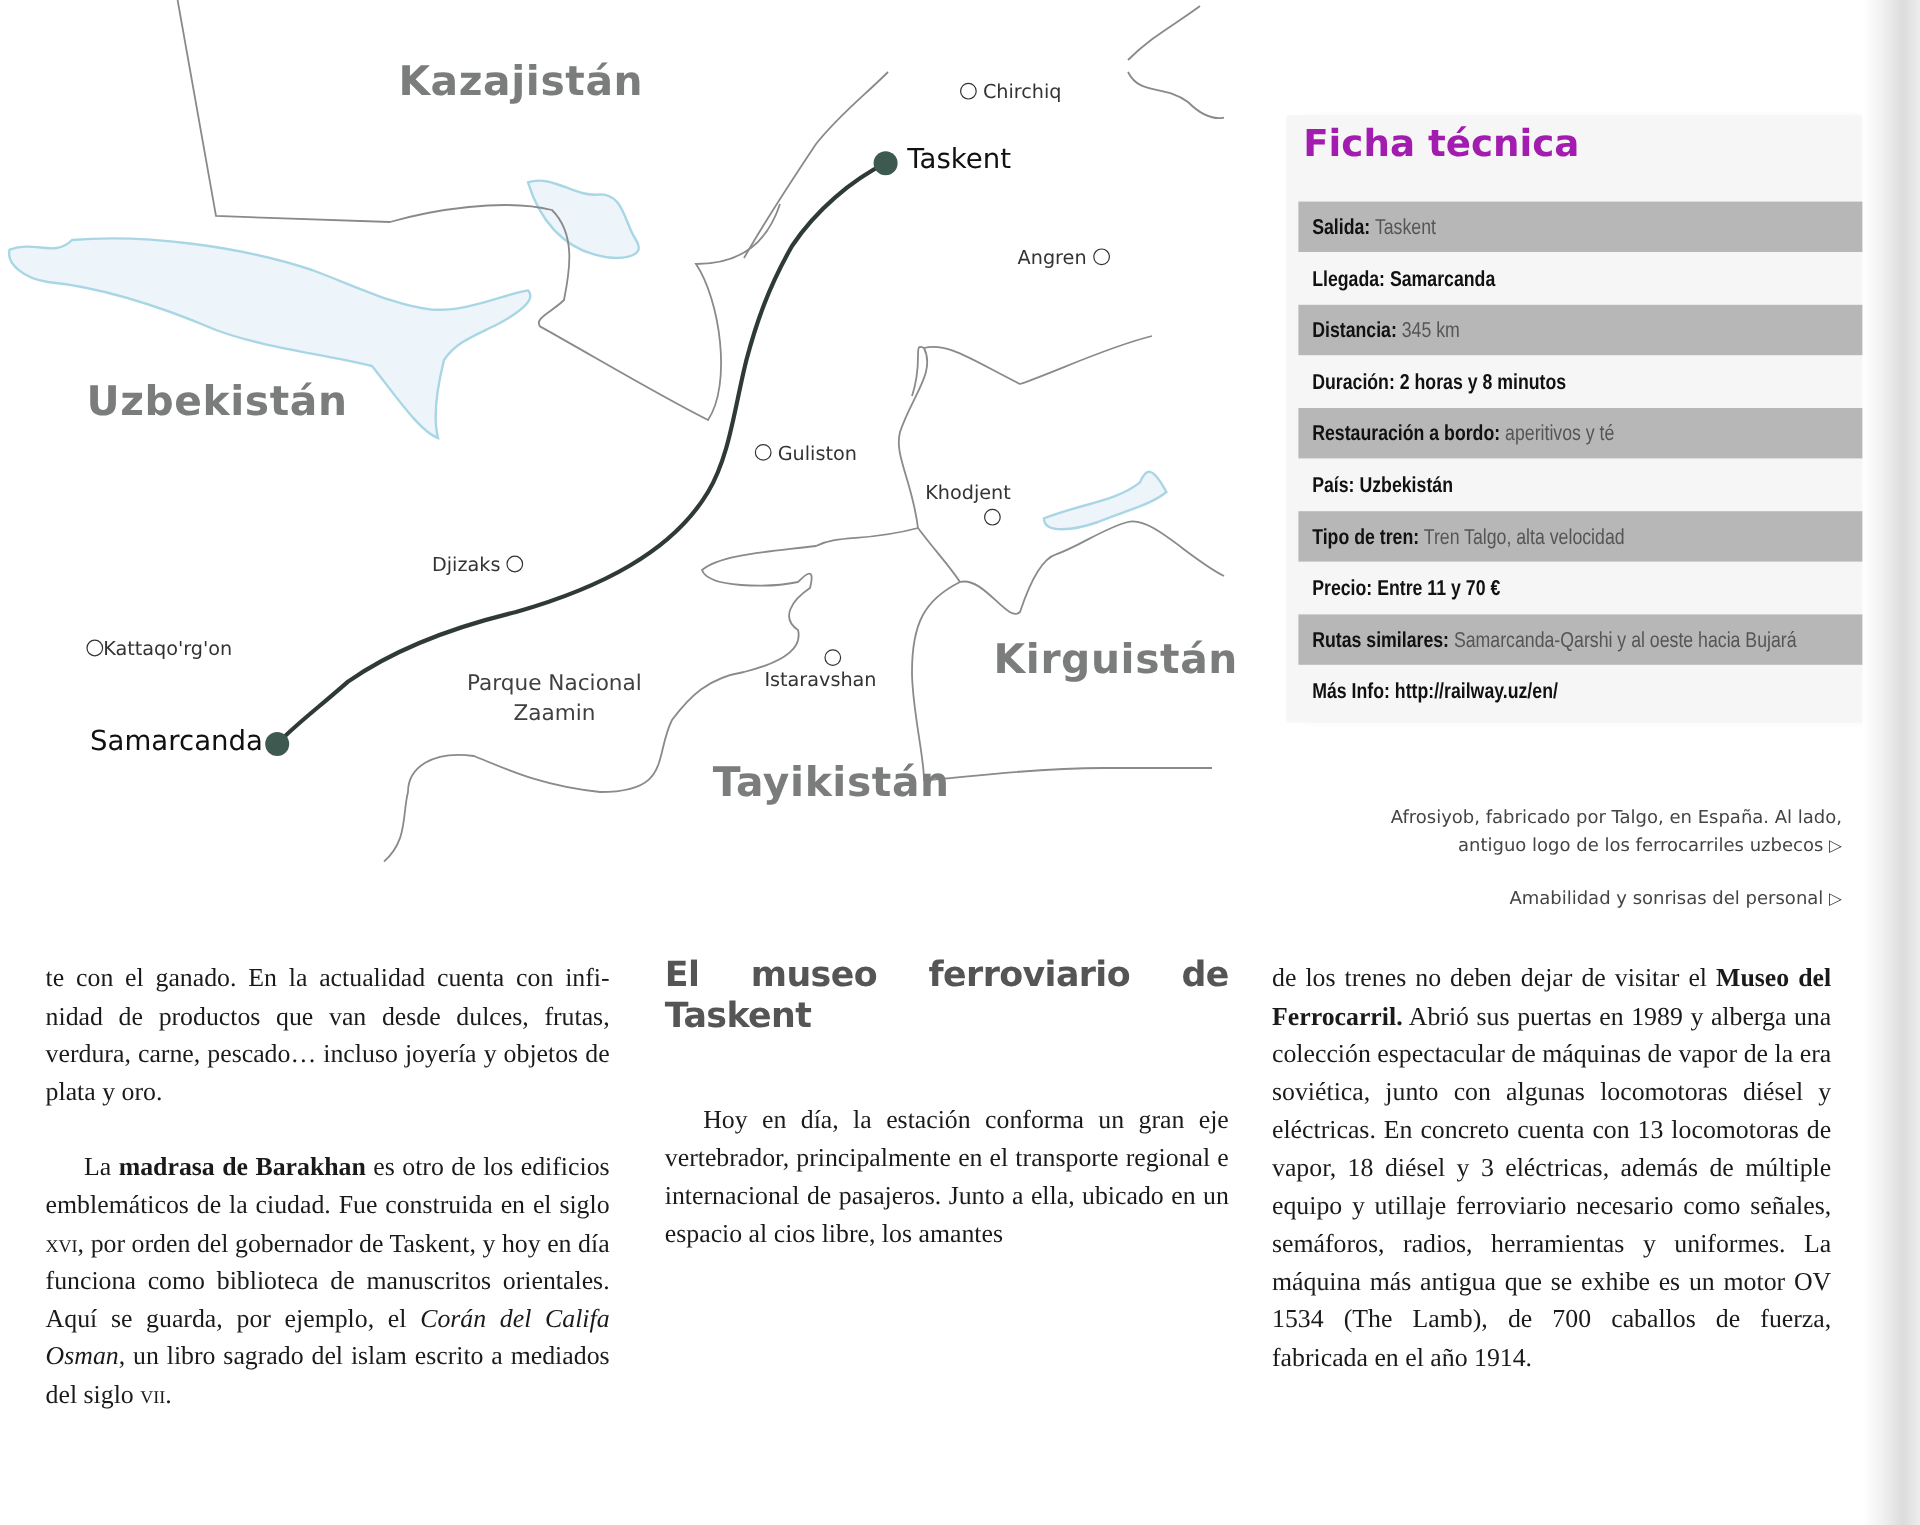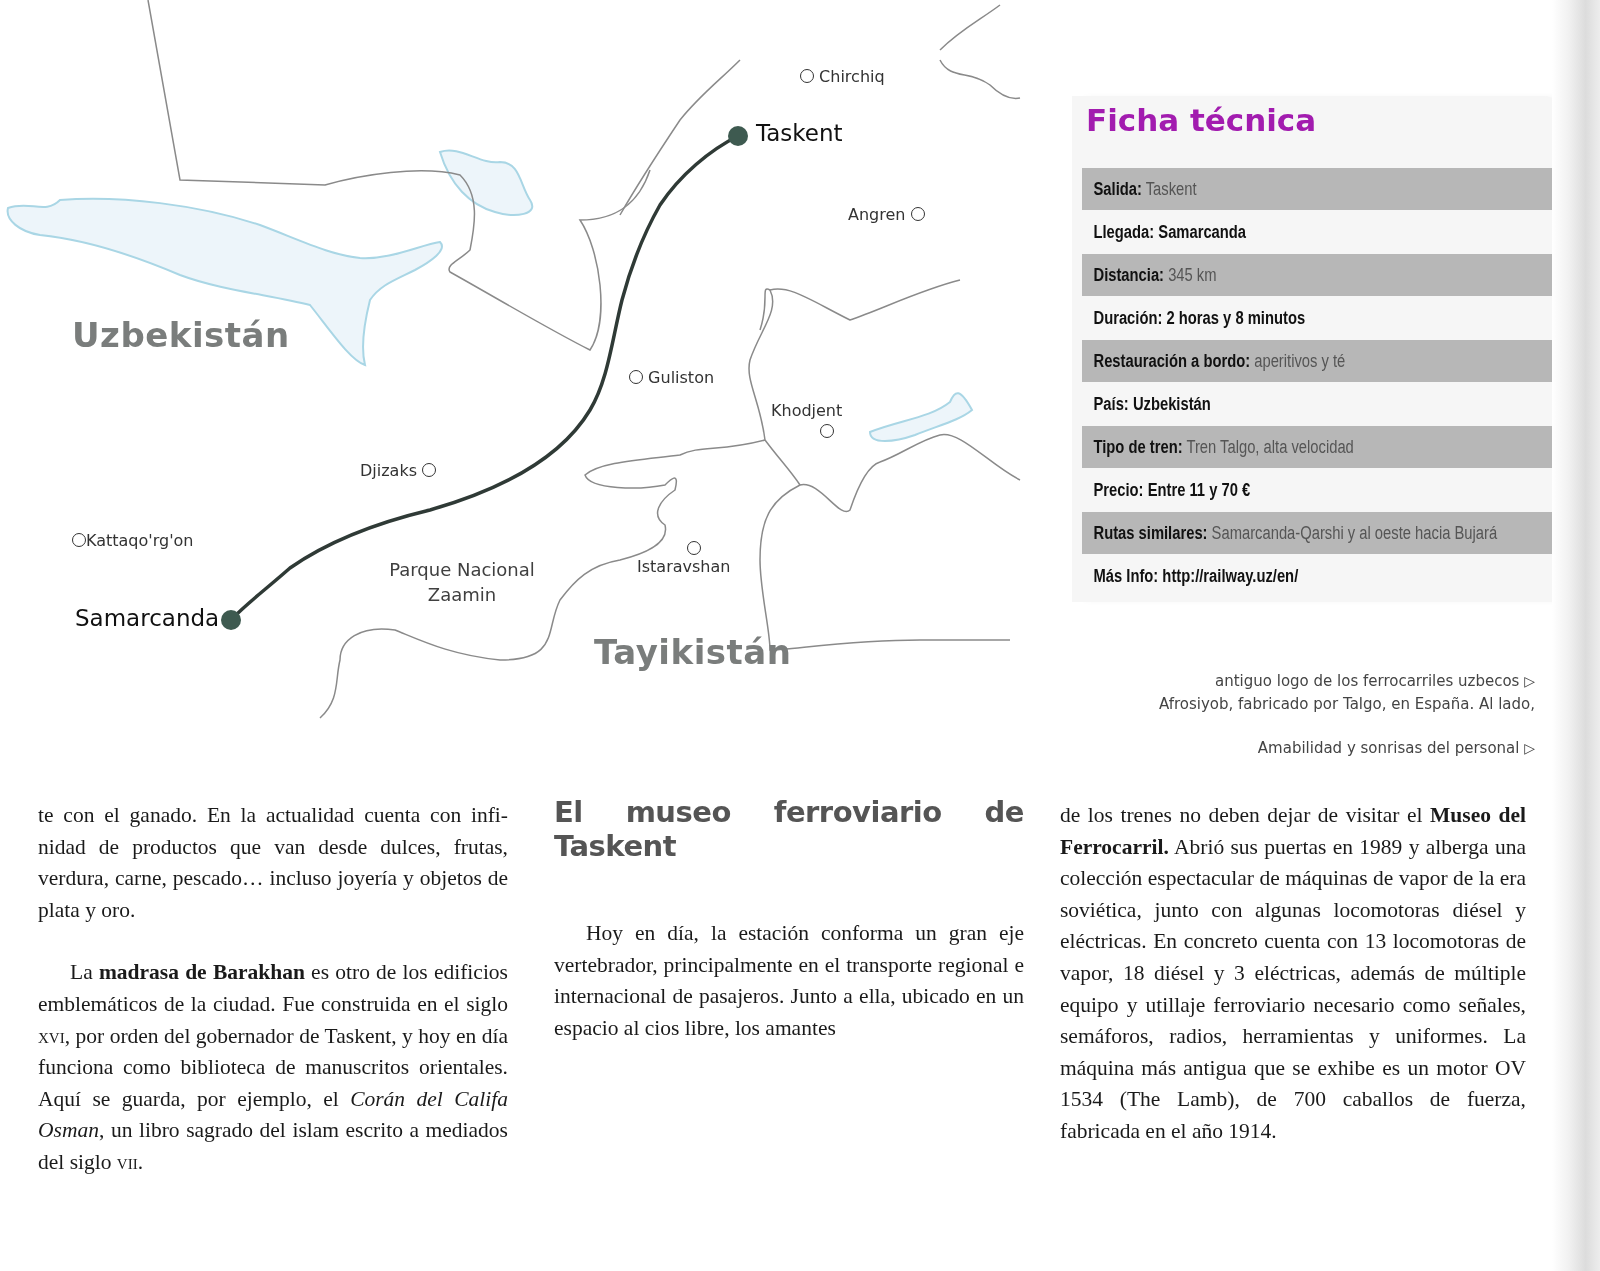--- a/index.html
+++ b/index.html
@@ -49,21 +49,23 @@
       <path d="M770,290 C780,310 760,330 750,360 C745,380 760,400 765,440 C720,452 700,445 680,455 C640,460 600,462 585,475 C590,490 640,490 665,485 C670,480 680,470 675,490 C660,500 650,515 665,525 C670,545 640,555 620,560 C590,565 575,580 560,600 C545,630 560,660 500,660 C450,655 420,640 395,630 C360,625 340,640 340,660 C335,680 340,700 320,718"></path>
       <path d="M765,440 C780,460 790,470 800,485 C820,480 840,520 850,510 C860,480 870,465 880,462 C900,455 920,440 940,435 C960,430 990,465 1020,480"></path>
       <path d="M800,485 C770,500 760,520 760,560 C760,590 770,630 770,650 C790,650 850,640 920,640 C960,640 990,640 1010,640"></path>
     </g>
 
     <path d="M738,136 C710,150 680,175 660,205 C640,240 630,270 622,300 C612,340 608,380 590,410 C560,460 500,490 430,510 C380,522 330,540 290,568 C265,590 245,605 233,618" fill="none" stroke="#2f3a36" stroke-width="3.5"></path>
     <circle cx="738" cy="136" r="10" fill="#3e5a50"></circle>
     <circle cx="231" cy="620" r="10" fill="#3e5a50"></circle>
   </svg>
 
+  <div class="lbl country" style="left:332px;top:48px;">Kazajistán</div>
   <div class="lbl country" style="left:72px;top:315px;">Uzbekistán</div>
+  <div class="lbl country" style="left:828px;top:530px;">Kirguistán</div>
   <div class="lbl country" style="left:594px;top:632px;">Tayikistán</div>
 
   <div class="lbl major" style="left:756px;top:120px;">Taskent</div>
   <div class="lbl major" style="left:75px;top:605px;">Samarcanda</div>
 
   <div class="lbl city" style="left:800px;top:67px;"><span class="ring"></span> <span>Chirchiq</span></div>
   <div class="lbl city" style="left:848px;top:205px;"><span>Angren</span> <span class="ring"></span></div>
   <div class="lbl city" style="left:629px;top:368px;"><span class="ring"></span> <span>Guliston</span></div>
   <div class="lbl city" style="left:771px;top:401px;">Khodjent</div>
   <span class="lbl ring" style="left:820px;top:424px;"></span>
@@ -85,22 +87,22 @@
   <div class="row" style="top:201px;"><b>Duración:</b> <b class="v">2 horas y 8 minutos</b></div>
   <div class="row shade" style="top:244px;"><b>Restauración a bordo:</b> <span class="v">aperitivos y té</span></div>
   <div class="row" style="top:287px;"><b>País:</b> <b class="v">Uzbekistán</b></div>
   <div class="row shade" style="top:330px;"><b>Tipo de tren:</b> <span class="v">Tren Talgo, alta velocidad</span></div>
   <div class="row" style="top:373px;"><b>Precio:</b> <b class="v">Entre 11 y 70 €</b></div>
   <div class="row shade" style="top:416px;"><b>Rutas similares:</b> <span class="v">Samarcanda-Qarshi y al oeste hacia Bujará</span></div>
   <div class="row" style="top:459px;"><b>Más Info:</b> <b class="v">http://railway.uz/en/</b></div>
 </div>
 
 <div class="caption" style="top:670px;">
+  <div>Afrosiyob, fabricado por Talgo, en España. Al lado,</div>
   <div><span>antiguo logo de los ferrocarriles uzbecos</span> <span class="tri">▷</span></div>
-  <div>Afrosiyob, fabricado por Talgo, en España. Al lado,</div>
 </div>
 <div class="caption" style="top:737px;">
   <span>Amabilidad y sonrisas del personal</span> <span class="tri">▷</span>
 </div>
 
 <div class="col" style="left:38px;">
   <p>te con el ganado. En la actualidad cuenta con infi­nidad de productos que van desde dulces, frutas, verdura, carne, pescado… incluso joyería y objetos de plata y oro.</p>
   <div class="gap"></div>
   <p class="indent"><span>La </span><b>madrasa de Barakhan</b><span> es otro de los edifi­cios emblemáticos de la ciudad. Fue construida en el siglo </span><span class="sc">xvi</span><span>, por orden del gobernador de Taskent, y hoy en día funciona como biblioteca de manus­critos orientales. Aquí se guarda, por ejemplo, el </span><i>Corán del Califa Osman</i><span>, un libro sagrado del is­lam escrito a mediados del siglo </span><span class="sc">vii</span><span>.</span></p>
 </div>

